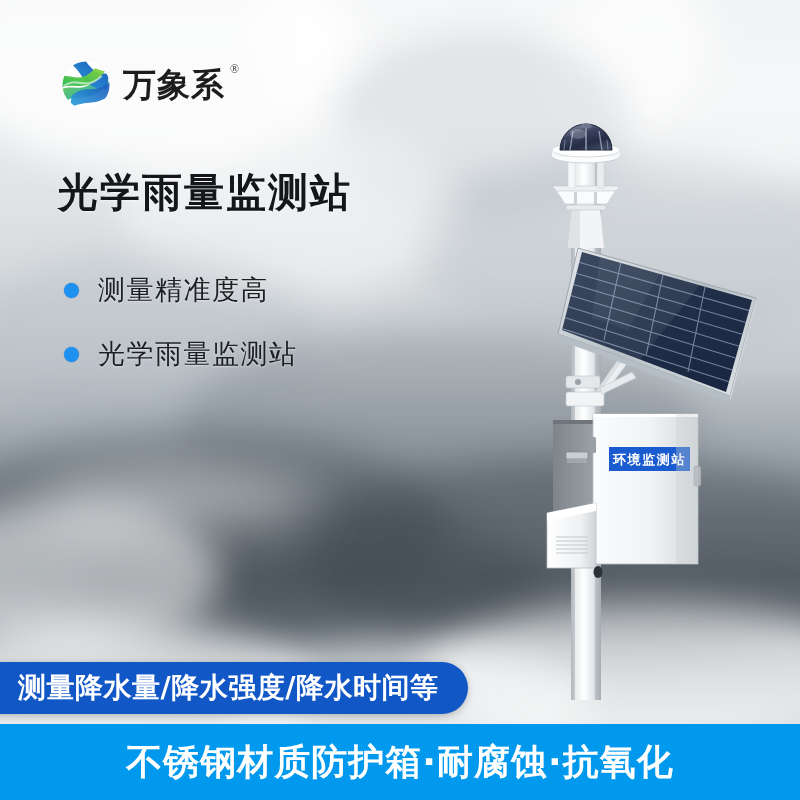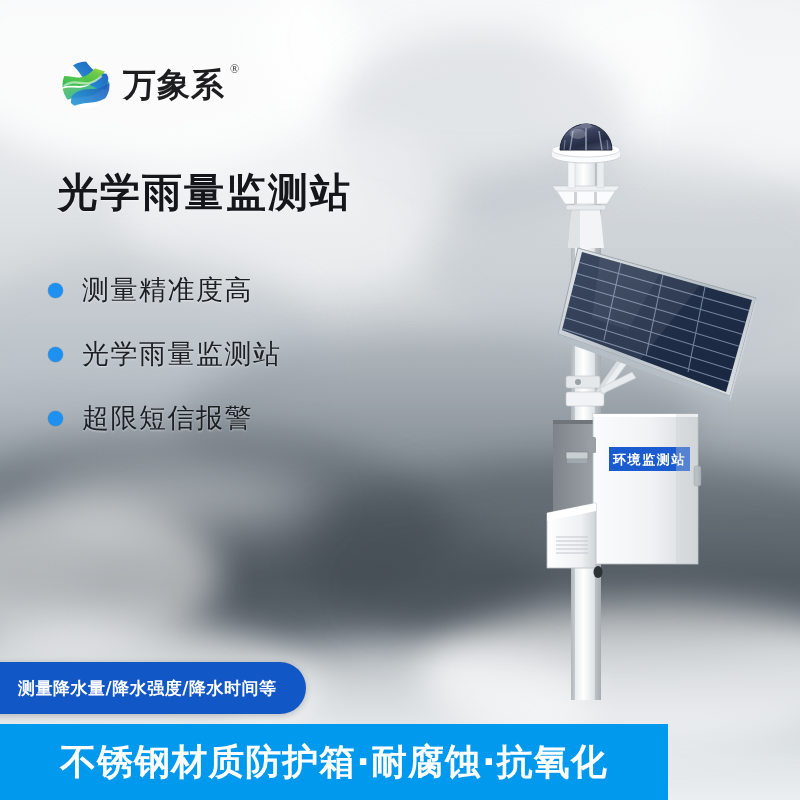--- a/index.html
+++ b/index.html
@@ -52,21 +52,21 @@
   
   .headline{
     position:absolute;left:58px;top:172px;
     font-family:"DejaVu Sans","Liberation Sans",sans-serif;
     font-size:40px;font-weight:700;color:#14161a;letter-spacing:2px;
     line-height:1;white-space:nowrap;
     text-shadow:0 1px 2px rgba(255,255,255,.55);
   }
 
   
-  .features{position:absolute;left:48px;top:258px;}
+  .features{position:absolute;left:64px;top:258px;}
   .feat{display:flex;align-items:center;height:64px;}
   .dot{
     width:15px;height:15px;border-radius:50%;
     background:#1e90f0;flex:0 0 auto;margin-right:19px;
     box-shadow:0 0 0 .5px rgba(10,80,150,.25);
   }
   .feat-label{
     font-family:"DejaVu Sans","Liberation Sans",sans-serif;
     font-size:27px;font-weight:500;color:#1c1f23;letter-spacing:1.5px;
     white-space:nowrap;
@@ -80,27 +80,27 @@
   .pill{
     position:absolute;left:-14px;top:662px;height:52px;
     display:flex;align-items:center;
     padding:0 30px 0 32px;
     background:#1257c6;
     border-radius:0 26px 26px 0;
     box-shadow:0 2px 7px rgba(0,0,0,.22);
   }
   .pill span{
     font-family:"DejaVu Sans","Liberation Sans",sans-serif;
-    font-size:17px;font-weight:700;color:#ffffff;letter-spacing:.5px;
+    font-size:28px;font-weight:700;color:#ffffff;letter-spacing:.5px;
     white-space:nowrap;
   }
 
   
   .bottom-bar{
-    position:absolute;left:0;bottom:0;width:668px;height:76px;
+    position:absolute;left:0;bottom:0;width:800px;height:76px;
     background:#0099ee;display:flex;align-items:center;justify-content:center;
   }
   .bottom-bar span{
     font-family:"DejaVu Sans","Liberation Sans",sans-serif;
     font-size:36px;font-weight:700;color:#ffffff;letter-spacing:1px;
     white-space:nowrap;
   }
 </style>
 </head>
 <body>
@@ -319,24 +319,20 @@
 
   <div class="features">
     <div class="feat">
       <span class="dot"></span>
       <span class="feat-label">测量精准度高</span>
     </div>
     <div class="feat">
       <span class="dot"></span>
       <span class="feat-label">光学雨量监测站</span>
     </div>
-    <div class="feat">
-      <span class="dot"></span>
-      <span class="feat-label">超限短信报警</span>
-    </div>
   </div>
 
   <div class="pill">
     <span>测量降水量/降水强度/降水时间等</span>
   </div>
 
   <div class="bottom-bar">
     <span>不锈钢材质防护箱·耐腐蚀·抗氧化</span>
   </div>
 

